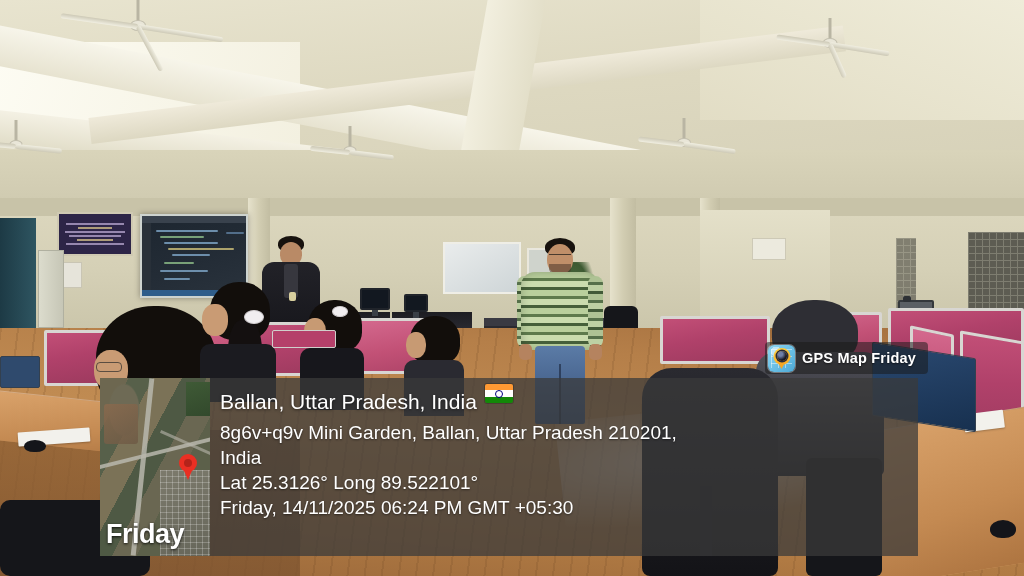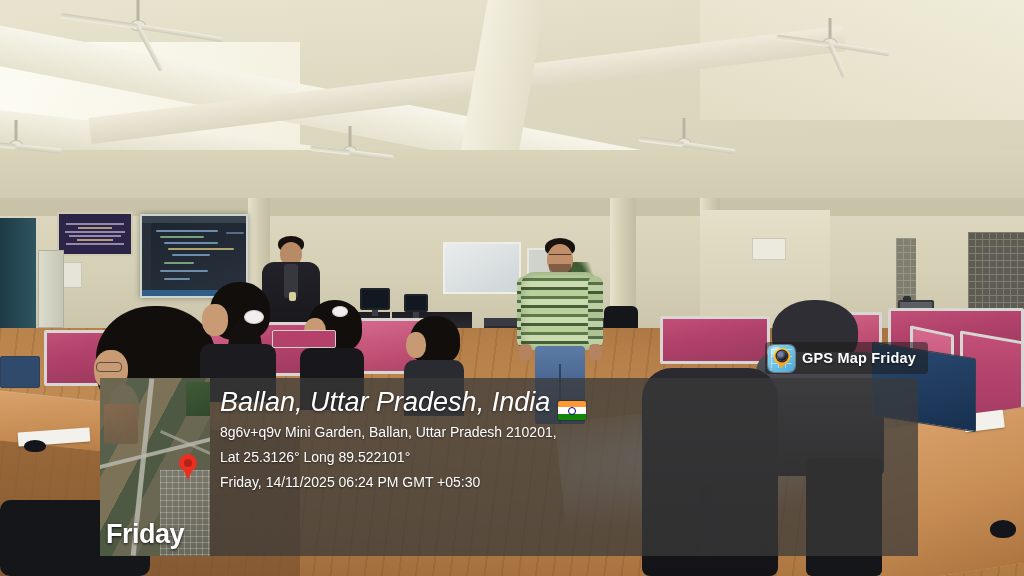--- a/index.html
+++ b/index.html
@@ -219,30 +219,30 @@
      width:0; height:0; border-left:6px solid transparent;
      border-right:6px solid transparent; border-top:14px solid #ea2f23; }
   #map-pin .pindot{ position:absolute; left:5px; top:5px; width:8px; height:8px;
      border-radius:50%; background:#b4231a; }
   #google-wm{ position:absolute; left:6px; bottom:6px; color:#fff;
      font-size:27px; font-weight:bold; letter-spacing:-.5px;
      text-shadow:0 1px 3px rgba(0,0,0,.85); }
 
   #info-text{ flex:1; padding:6px 12px 8px 10px;
      display:flex; flex-direction:column; justify-content:flex-start; }
-  #loc-title{ color:#fff; font-size:27px; line-height:36px; font-weight:normal;
+  #loc-title{ color:#fff; font-size:21px; line-height:36px; font-weight:normal;
      white-space:nowrap; text-shadow:0 1px 3px rgba(0,0,0,.55);
-     display:flex; align-items:flex-end; gap:8px;font-style:italic; }
+     display:flex; align-items:flex-start; gap:8px; }
   #flag-icon{ display:inline-block; width:28px; height:19px; border-radius:2px;
      background:linear-gradient(#ff9933 0 33.3%, #ffffff 33.3% 66.6%, #138808 66.6% 100%);
      position:relative; box-shadow:0 0 0 1px rgba(0,0,0,.2); flex:0 0 auto; }
   #flag-icon:after{ content:""; position:absolute; left:50%; top:50%;
      transform:translate(-50%,-50%); width:6px; height:6px; border-radius:50%;
      border:1.2px solid #000080; }
-  .info-line{ color:#fff; font-size:14px; line-height:25px; font-weight:normal;
+  .info-line{ color:#fff; font-size:19px; line-height:25px; font-weight:normal;
      text-shadow:0 1px 2px rgba(0,0,0,.5); white-space:nowrap; }
 </style>
 </head>
 <body>
 
 <div id="photo">
 
   <div class="ceiling-base"></div>
   <div class="ceil-bright"></div>
   <div class="ceil-panel-r"></div>
@@ -456,18 +456,19 @@
       </span>
       <span id="google-wm">Friday</span>
     </div>
 
     <div id="info-text">
       <div id="loc-title">
         <span>Ballan, Uttar Pradesh, India</span>
         <span id="flag-icon"></span>
       </div>
       <div class="info-line">8g6v+q9v Mini Garden, Ballan, Uttar Pradesh 210201,</div>
+      <div class="info-line">India</div>
       <div class="info-line">Lat 25.3126° Long 89.522101°</div>
       <div class="info-line">Friday, 14/11/2025 06:24 PM GMT +05:30</div>
     </div>
   </div>
 
 </div>
 
 </body></html>

